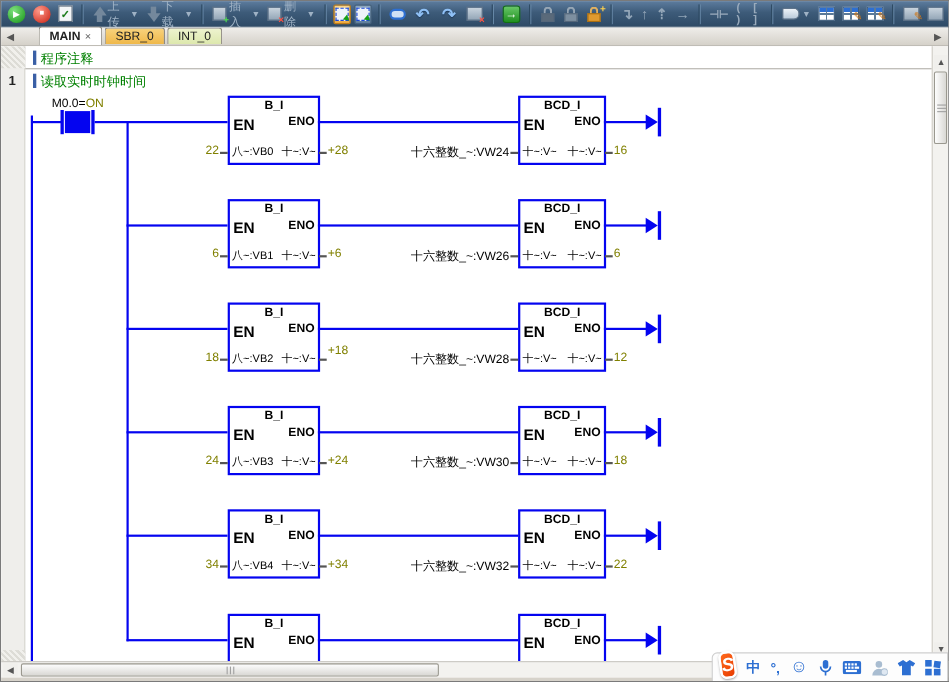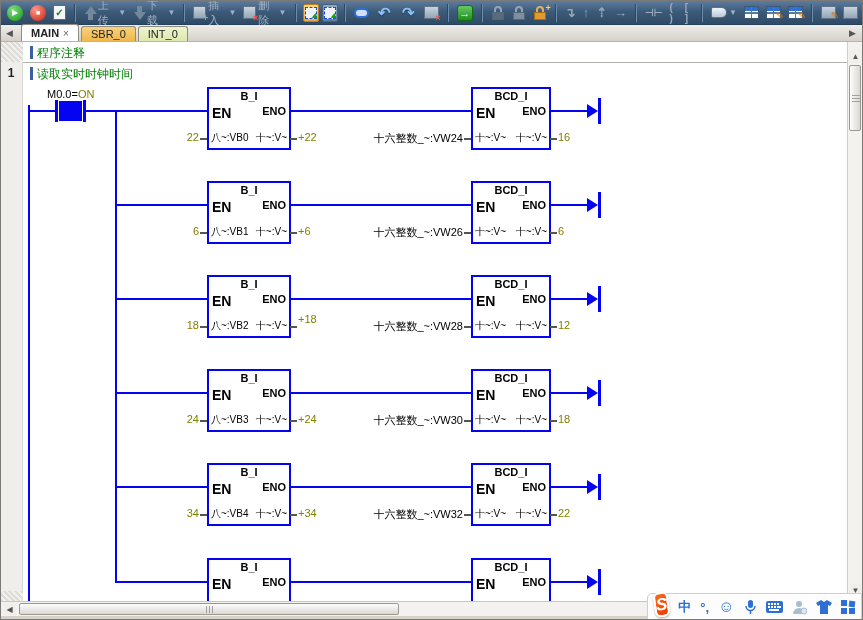--- a/index.html
+++ b/index.html
@@ -57,21 +57,21 @@
                  linear-gradient(to bottom,#2d6fd2 0 4px,transparent 4px),
                  linear-gradient(to bottom,transparent 45%,#5c7a98 45%,#5c7a98 60%,transparent 60%); }
   .pencil { position:absolute; right:-4px; bottom:-3px; font-size:10px; color:#d07818; }
   
   .tabbar {
     position:absolute; left:0; top:24px; width:863px; height:17px;
     background:linear-gradient(#efedea,#d5d1c9);
     border-bottom:1px solid #b9b5ad;
   }
   .tab-scroll { position:absolute; top:3px; font-size:9px; color:#555; cursor:default; }
-  .tabs { position:absolute; left:20px; bottom:0; display:flex; align-items:flex-end; }
+  .tabs { position:absolute; left:34px; bottom:0; display:flex; align-items:center; }
   .tab { display:flex; align-items:center; gap:4px; height:15px; padding:0 9px;
          border:1px solid #8f8b82; border-bottom:none; border-radius:3px 3px 0 0;
          font-size:11px; color:#222; margin-right:2px; }
   .tab.active { height:17px; background:#fff; font-weight:bold; }
   .tab.t-sbr { background:linear-gradient(#f8d27c,#efb84a); }
   .tab.t-int { background:linear-gradient(#eef3cf,#dde8ad); }
   .tab .close { font-size:10px; color:#666; font-weight:normal; }
   
   .editor { position:absolute; left:0; top:41px; width:848px; height:559px; background:#fff; overflow:hidden; }
   .gutter { position:absolute; left:0; top:0; width:22px; height:559px; background:#efeeeb; border-right:1px solid #d8d6d0; }
@@ -311,21 +311,21 @@
       <div class="lblock" style="left: 206px; top: 45px; width: 84px; height: 63px;">
         <div class="btitle">B_I</div>
         <div class="ben">EN</div>
         <div class="beno">ENO</div>
         <div class="binop">八~:VB0</div>
         <div class="boutop">十~:V~</div>
       </div>
       <div class="sval" style="left: 150px; top: 89px; width: 48px; text-align: right;">22</div>
       <div class="stub" style="left: 199px; top: 96px;"></div>
       <div class="stub" style="left: 289px; top: 96px;"></div>
-      <div class="sval" style="left: 297px; top: 89px;">+22</div>
+      <div class="sval" style="left: 297px; top: 89px;">+28</div>
       <div class="wire" style="left: 288px; top: 68px; width: 184px;"></div>
       <div class="lblock" style="left: 470px; top: 45px; width: 80px; height: 63px;">
         <div class="btitle">BCD_I</div>
         <div class="ben">EN</div>
         <div class="beno">ENO</div>
         <div class="binop">十~:V~</div>
         <div class="boutop">十~:V~</div>
       </div>
       <div class="opl" style="left: 356px; top: 89px; width: 106px;">十六整数_~:VW24</div>
       <div class="stub" style="left: 463px; top: 96px;"></div>

